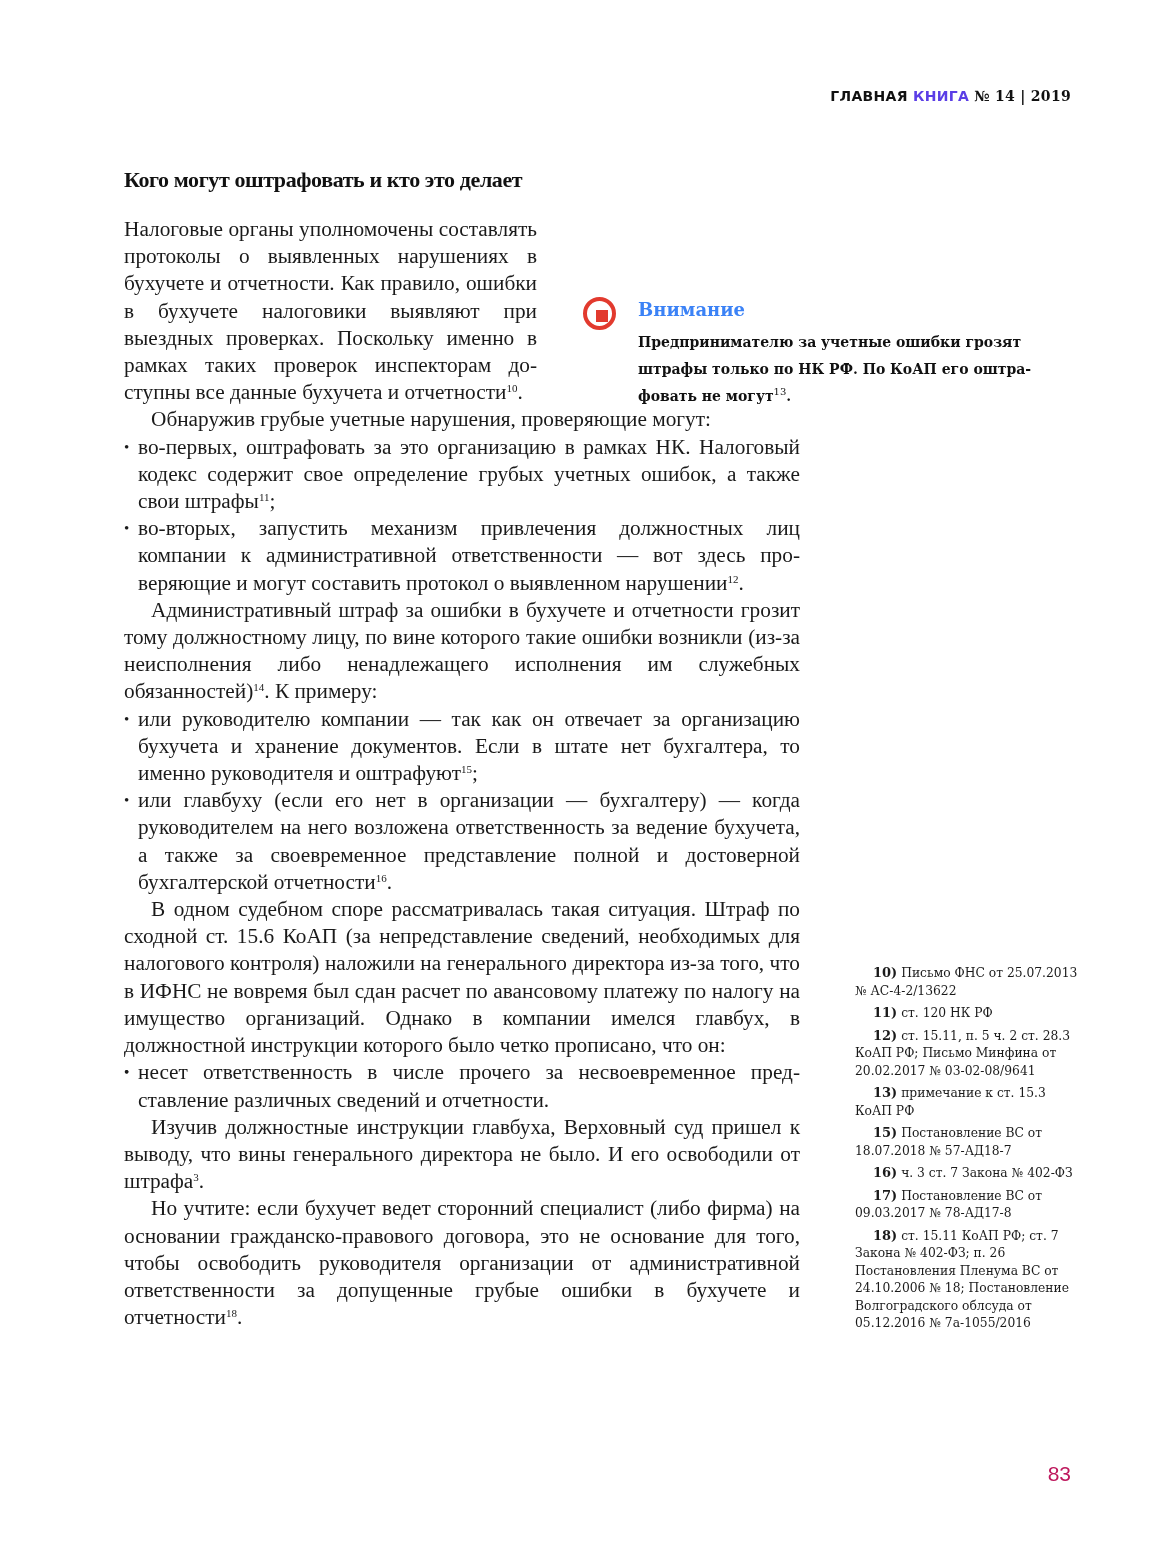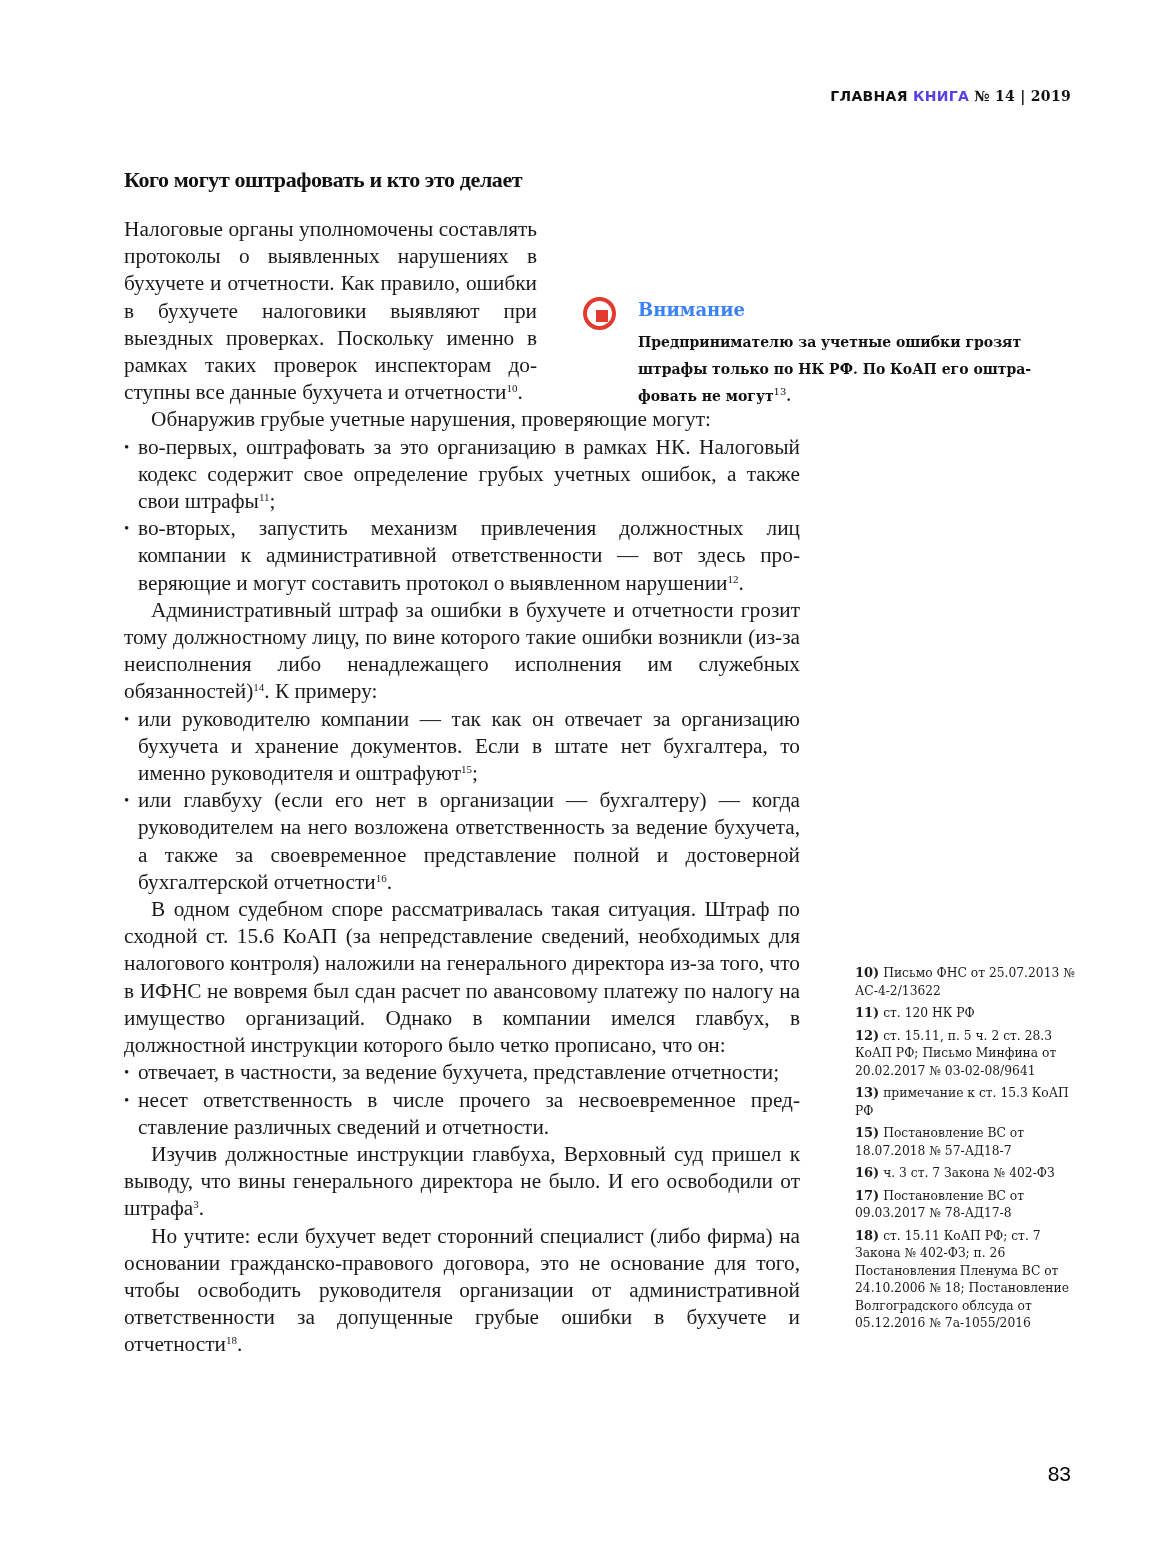--- a/index.html
+++ b/index.html
@@ -58,25 +58,25 @@
     position: absolute; left: 55px; top: 32px; width: 420px;
     font-family: "DejaVu Serif", serif; font-weight: bold; font-size: 14px; line-height: 27px; color: #111;
   }
   .callout .text sup { font-weight: normal; font-size: 10px; vertical-align: 6px; }
 
   .footnotes {
     position: absolute; left: 855px; top: 964px; width: 225px;
     font-family: "DejaVu Serif", serif; font-size: 12.3px; line-height: 17.5px; color: #1a1a1a;
   }
   .footnotes .fn { margin: 0 0 4px 0; }
-  .footnotes .fn .num { font-weight: bold; font-size: 13px; }
+  .footnotes .fn .num { font-weight: bold; font-size: 13px; margin-left: 18px; }
 
   .page-number {
     position: absolute; right: 92px; top: 1462px;
-    font-family: "Liberation Sans", "DejaVu Sans", sans-serif; font-size: 21px; color: #000000;
+    font-family: "Liberation Sans", "DejaVu Sans", sans-serif; font-size: 21px; color: #be185d;
   }
 </style>
 </head>
 <body>
 
 <div class="running-head">
   <span>ГЛАВНАЯ</span>
   <span class="brand-accent">КНИГА</span>
   <span class="issue">№ 14 | 2019</span>
 </div>
@@ -90,21 +90,21 @@
     <li><span class="bullet">•</span><span>во-первых, оштрафовать за это организацию в рамках НК. Налого­вый кодекс содержит свое определение грубых учетных ошибок, а также свои штрафы</span><sup>11</sup><span>;</span></li>
     <li><span class="bullet">•</span><span>во-вторых, запустить механизм привлечения должностных лиц компании к административной ответственности — вот здесь про­веряющие и могут составить протокол о выявленном нарушении</span><sup>12</sup><span>.</span></li>
   </ul>
   <p class="indent"><span>Административный штраф за ошибки в бухучете и отчетности грозит тому должностному лицу, по вине которого такие ошибки воз­никли (из-за неисполнения либо ненадлежащего исполнения им слу­жебных обязанностей)</span><sup>14</sup><span>. К примеру:</span></p>
   <ul>
     <li><span class="bullet">•</span><span>или руководителю компании — так как он отвечает за организа­цию бухучета и хранение документов. Если в штате нет бухгалтера, то именно руководителя и оштрафуют</span><sup>15</sup><span>;</span></li>
     <li><span class="bullet">•</span><span>или главбуху (если его нет в организации — бухгалтеру) — когда руководителем на него возложена ответственность за ведение бухучета, а также за своевременное представление полной и до­стоверной бухгалтерской отчетности</span><sup>16</sup><span>.</span></li>
   </ul>
   <p class="indent"><span>В одном судебном споре рассматривалась такая ситуация. Штраф по сходной ст. 15.6 КоАП (за непредставление сведений, необходи­мых для налогового контроля) наложили на генерального директора из-за того, что в ИФНС не вовремя был сдан расчет по авансовому платежу по налогу на имущество организаций. Однако в компании имелся главбух, в должностной инструкции которого было четко прописано, что он:</span></p>
   <ul>
-    <li><span class="bullet">•</span><span>отвечает, в частности, за ведение бухучета, представление отчет­ности;</span></li>
+    <li><span class="bullet">•</span></li>
     <li><span class="bullet">•</span><span>несет ответственность в числе прочего за несвоевременное пред­ставление различных сведений и отчетности.</span></li>
   </ul>
   <p class="indent"><span>Изучив должностные инструкции главбуха, Верховный суд при­шел к выводу, что вины генерального директора не было. И его ос­вободили от штрафа</span><sup>3</sup><span>.</span></p>
   <p class="indent"><span>Но учтите: если бухучет ведет сторонний специалист (либо фир­ма) на основании гражданско-правового договора, это не основа­ние для того, чтобы освободить руководителя организации от ад­министративной ответственности за допущенные грубые ошибки в бухучете и отчетности</span><sup>18</sup><span>.</span></p>
 </div>
 
 <div class="callout">
   <div class="icon-ring">
       <div class="square"></div>
     </div>

